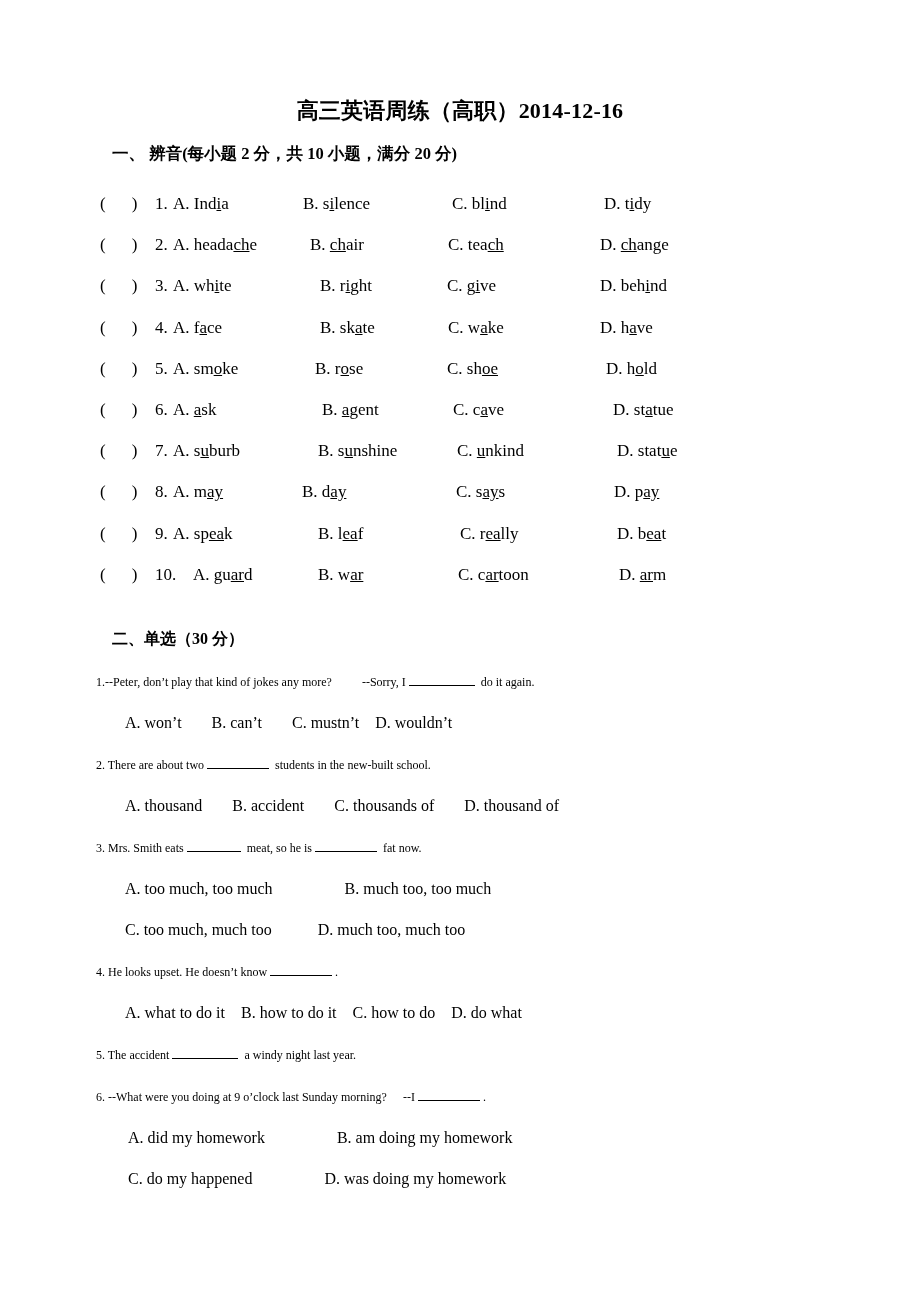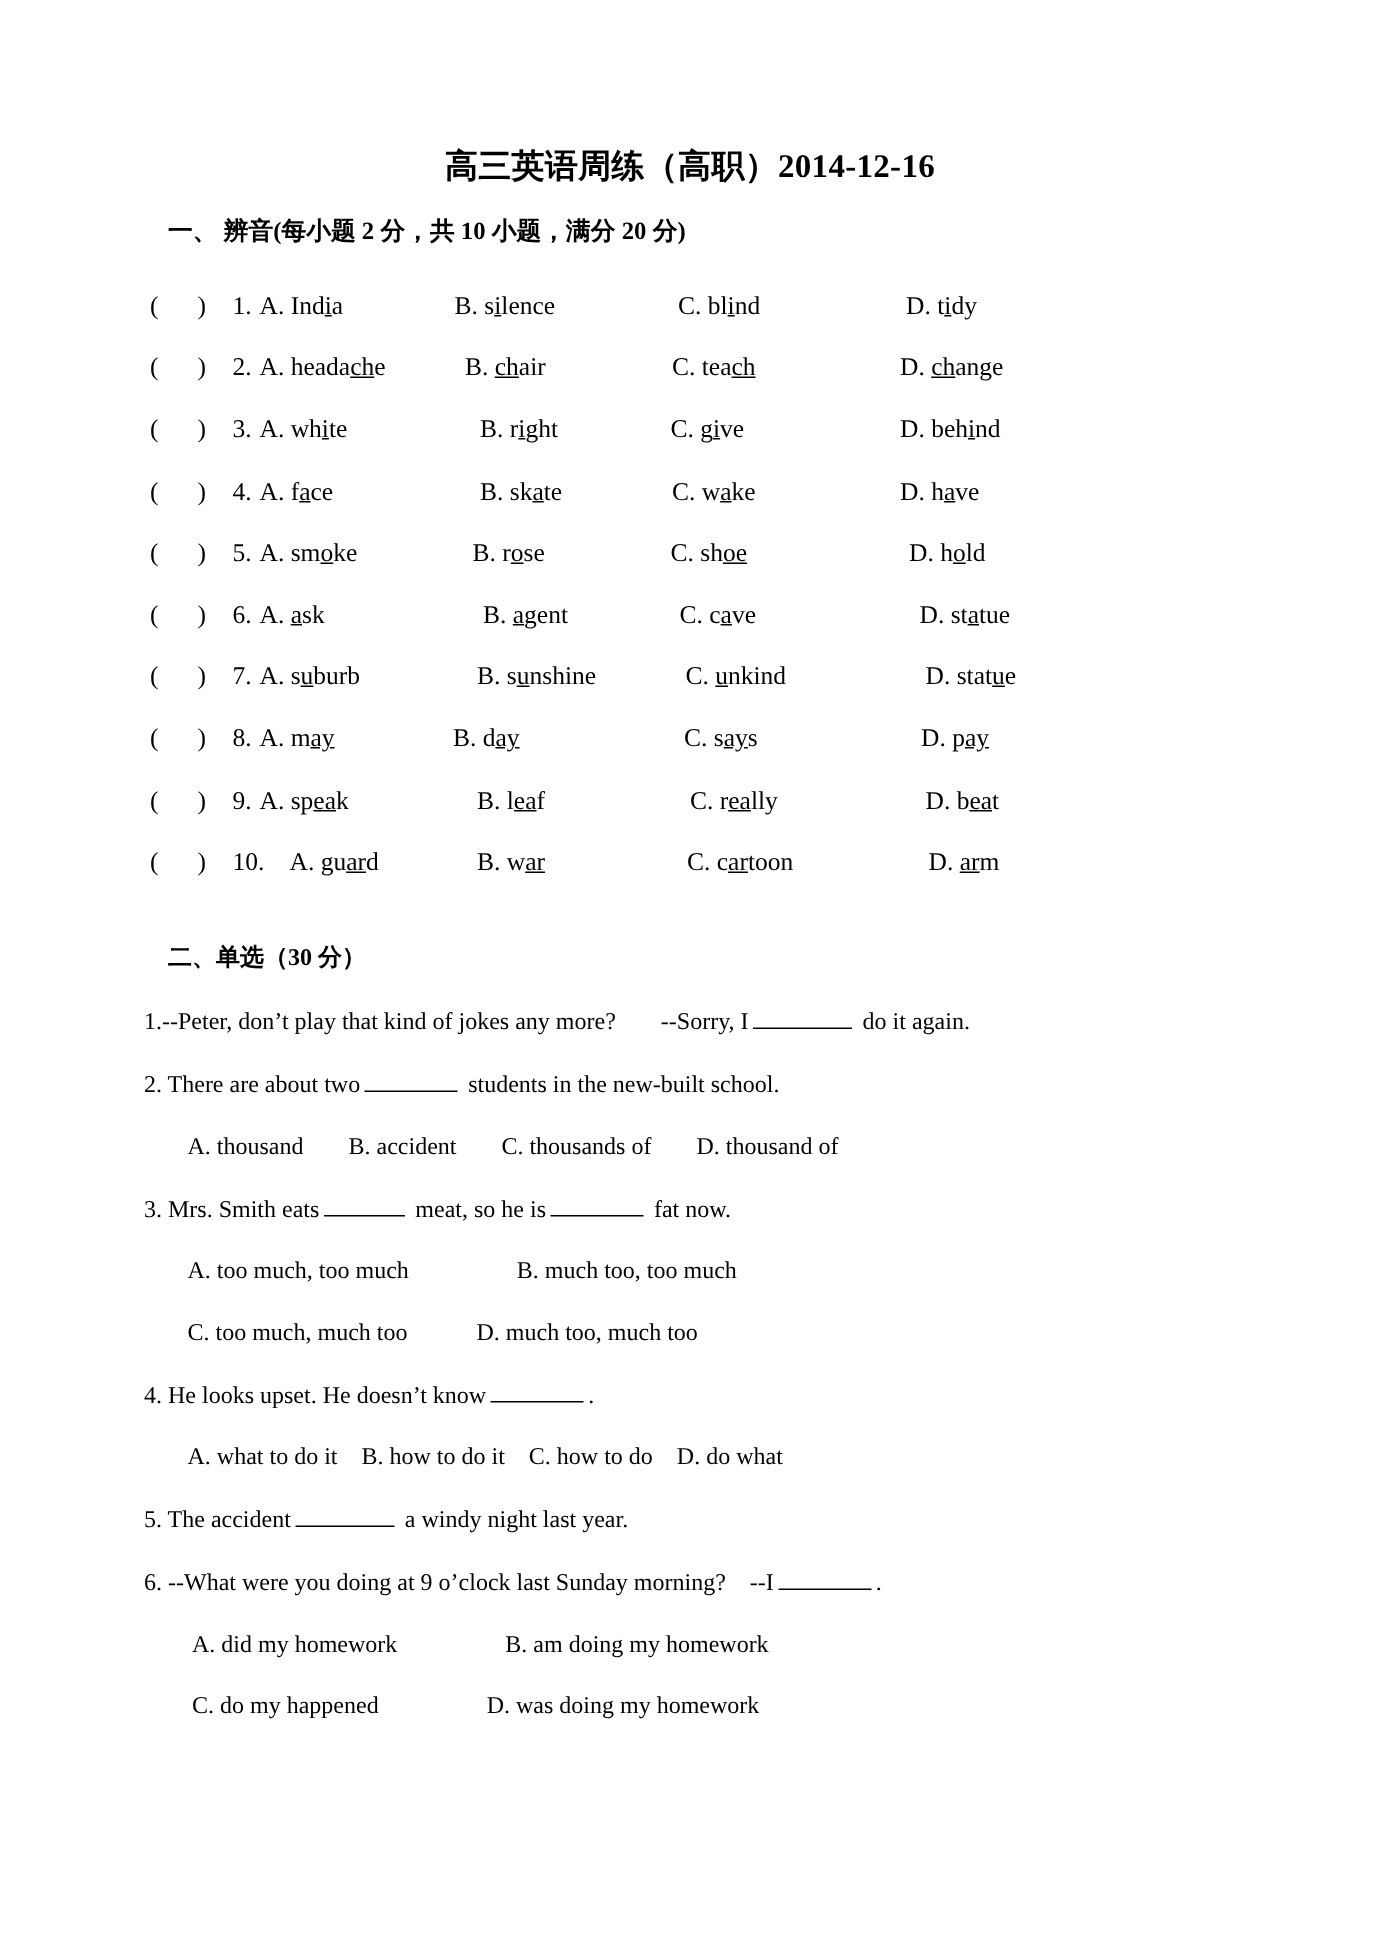--- a/index.html
+++ b/index.html
@@ -110,21 +110,21 @@
   .phon-row[data-row="10"] .opt.b { left: 318px; }
   .phon-row[data-row="10"] .opt.c { left: 458px; }
   .phon-row[data-row="10"] .opt.d { left: 619px; }
   .phon-row[data-row="9"] .opt.d { left: 617px; }
 
   .u { text-decoration: underline; text-underline-offset: 1px; }
 
   
   .mc-list { margin: 0; padding: 0; list-style: none; }
   .mc-q {
-    font-size: 16px;
+    font-size: 12px;
     line-height: 24px;
     padding-left: 96px;
     margin-top: 18px;
     white-space: nowrap;
   }
   .mc-opts {
     font-size: 16px;
     line-height: 24px;
     padding-left: 125px;
     margin-top: 17px;
@@ -236,20 +236,21 @@
         <span class="opt b"><span>B. </span><span>w<span class="u">ar</span></span></span>
         <span class="opt c"><span>C. </span><span>c<span class="u">ar</span>toon</span></span>
         <span class="opt d"><span>D. </span><span><span class="u">ar</span>m</span></span>
       </li>
     </ul>
 
   <div class="section-heading sec2">二、单选（30 分）</div>
 
   <div class="mc-list" id="mc-list">
       <div class="mc-q"><span>1.--Peter, don’t play that kind of jokes any more?</span><span class="gap-md"></span><span>--Sorry, I</span><span class="blank w1"></span><span> do it again.</span></div>
+      <div class="mc-opts"><span class="oi">A. won’t</span><span class="gap-md"></span><span class="oi">B. can’t</span><span class="gap-md"></span><span class="oi">C. mustn’t</span><span class="gap-sm"></span><span class="oi">D. wouldn’t</span></div>
       <div class="mc-q"><span>2. There are about two</span><span class="blank w2"></span><span> students in the new-built school.</span></div>
       <div class="mc-opts"><span class="oi">A. thousand</span><span class="gap-md"></span><span class="oi">B. accident</span><span class="gap-md"></span><span class="oi">C. thousands of</span><span class="gap-md"></span><span class="oi">D. thousand of</span></div>
       <div class="mc-q"><span>3. Mrs. Smith eats</span><span class="blank w3"></span><span> meat, so he is</span><span class="blank w2"></span><span> fat now.</span></div>
       <div class="mc-opts"><span class="oi">A. too much, too much</span><span class="gap-xl"></span><span class="oi">B. much too, too much</span></div>
       <div class="mc-opts"><span class="oi">C. too much, much too</span><span class="gap-lg"></span><span class="oi">D. much too, much too</span></div>
       <div class="mc-q"><span>4. He looks upset. He doesn’t know</span><span class="blank w2"></span><span>.</span></div>
       <div class="mc-opts"><span class="oi">A. what to do it</span><span class="gap-sm"></span><span class="oi">B. how to do it</span><span class="gap-sm"></span><span class="oi">C. how to do</span><span class="gap-sm"></span><span class="oi">D. do what</span></div>
       <div class="mc-q"><span>5. The accident</span><span class="blank w1"></span><span> a windy night last year.</span></div>
       <div class="mc-q"><span>6. --What were you doing at 9 o’clock last Sunday morning?</span><span class="gap-sm"></span><span>--I</span><span class="blank w2"></span><span>.</span></div>
       <div class="mc-opts indent2"><span class="oi">A. did my homework</span><span class="gap-xl"></span><span class="oi">B. am doing my homework</span></div>

